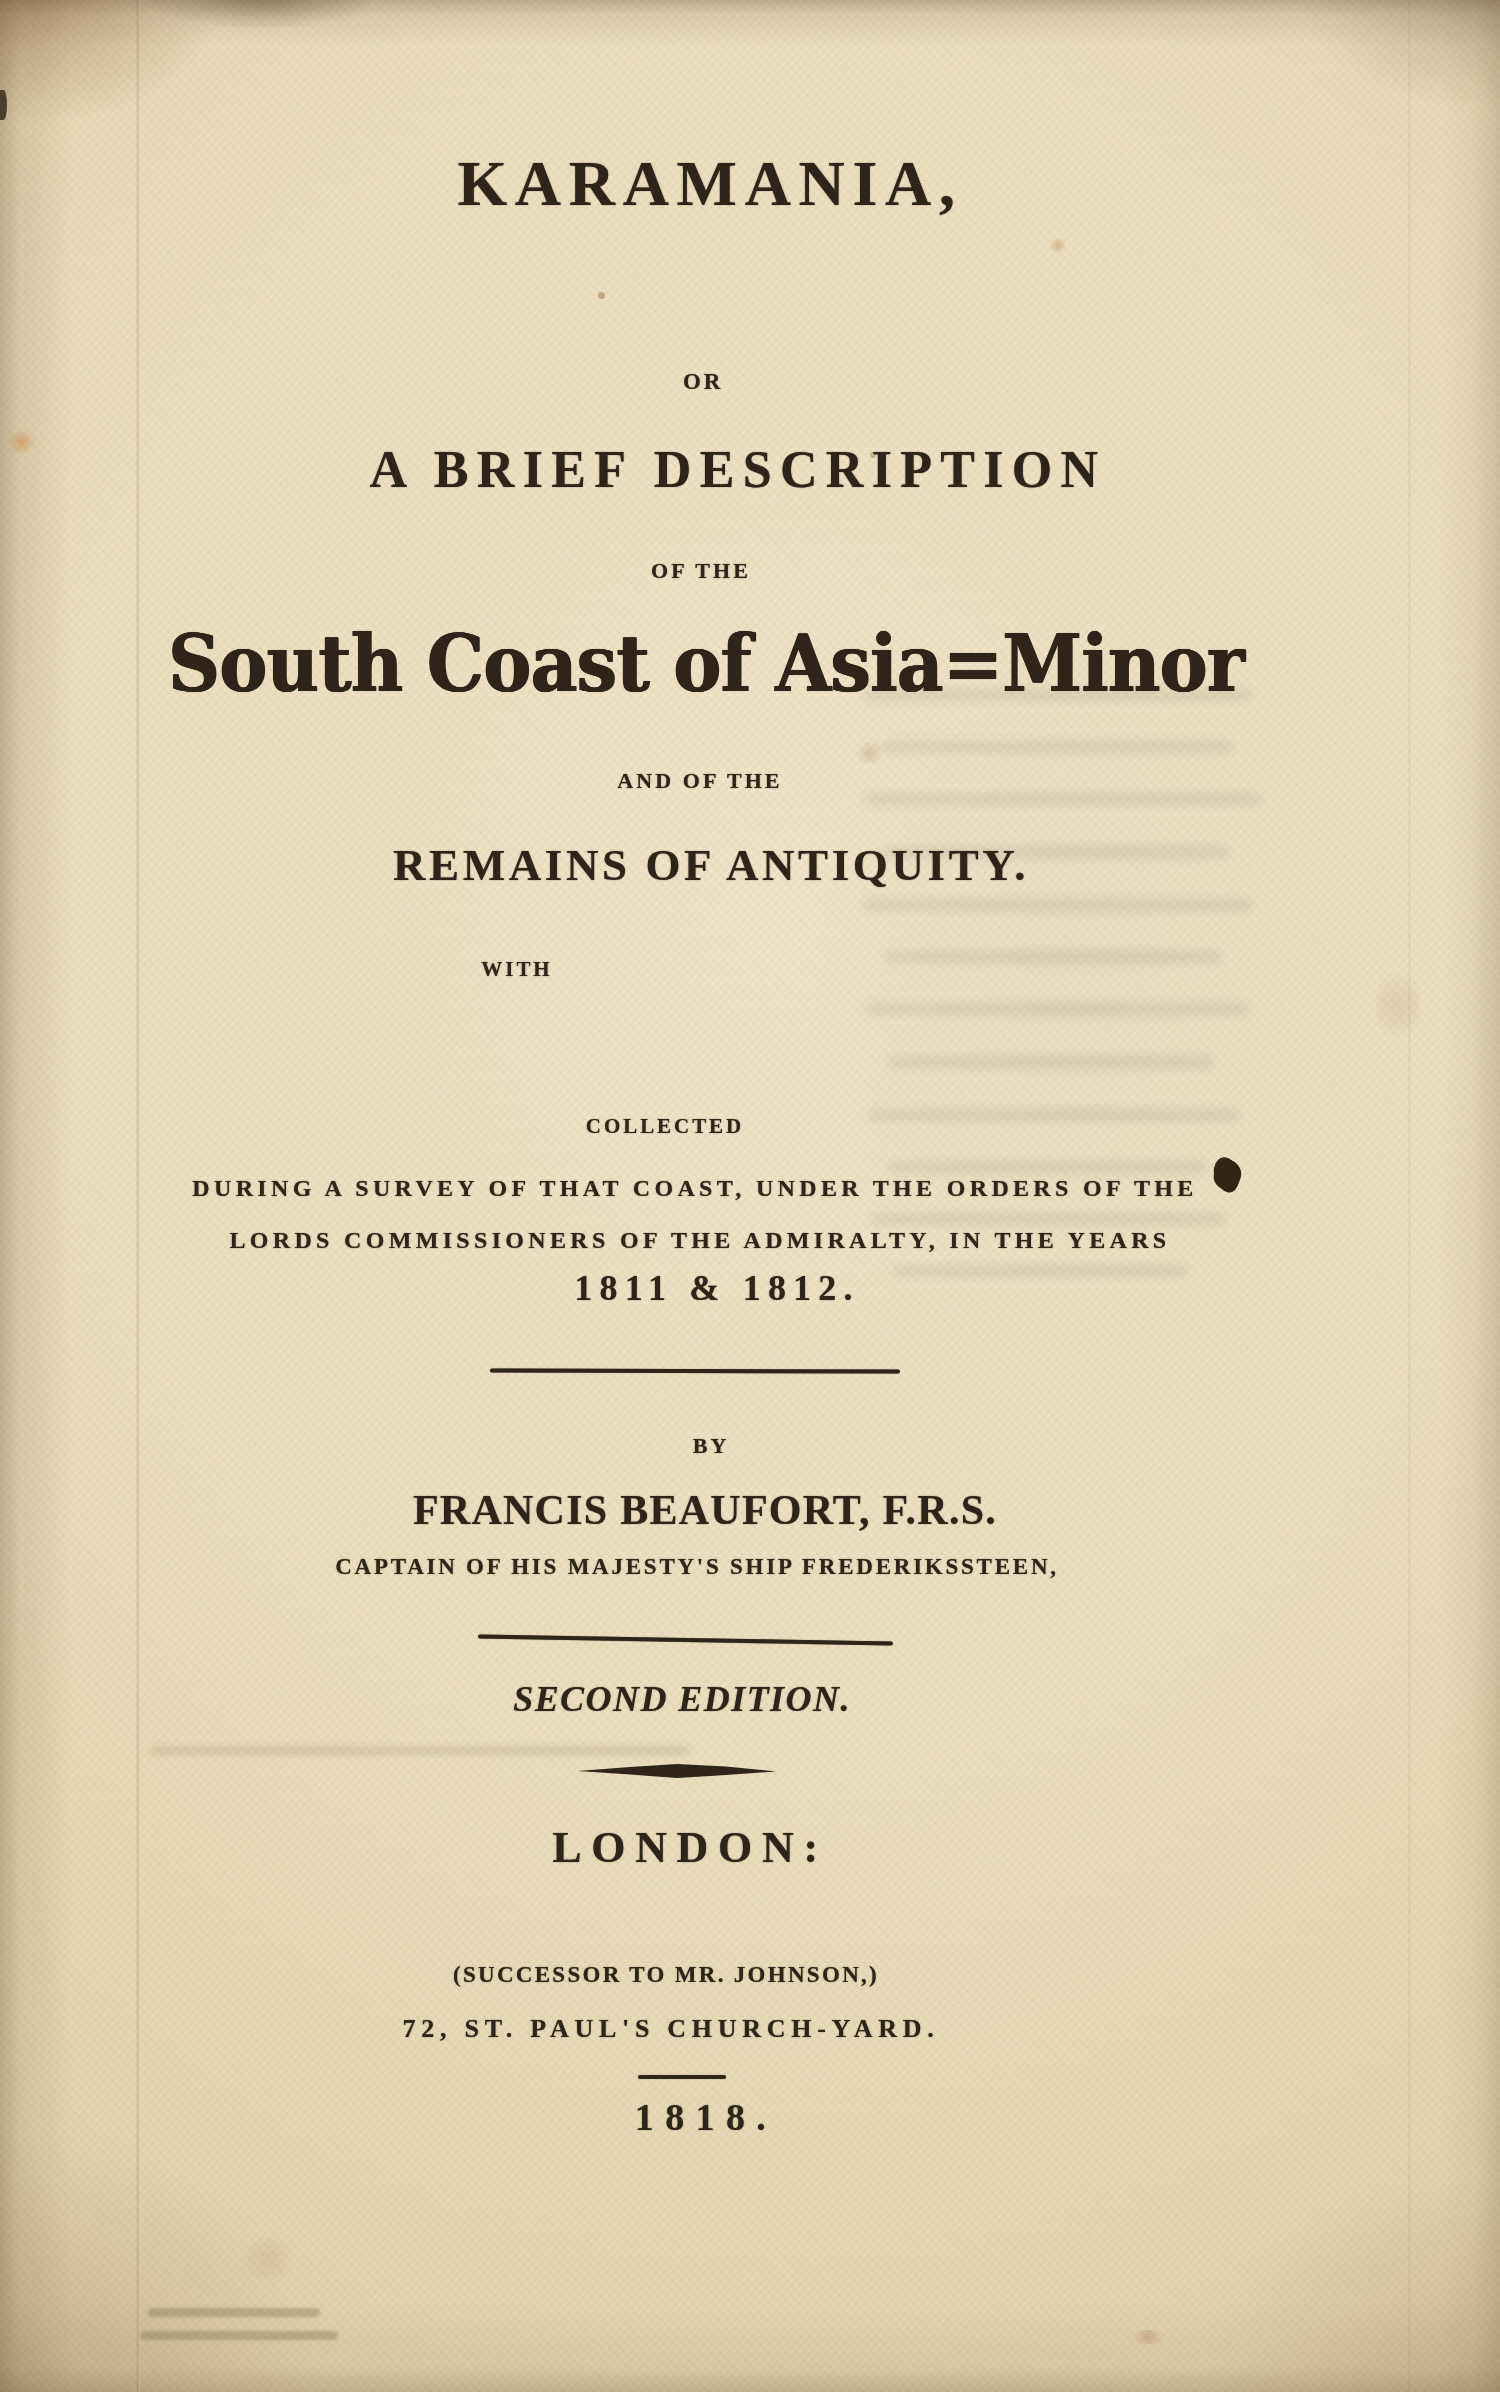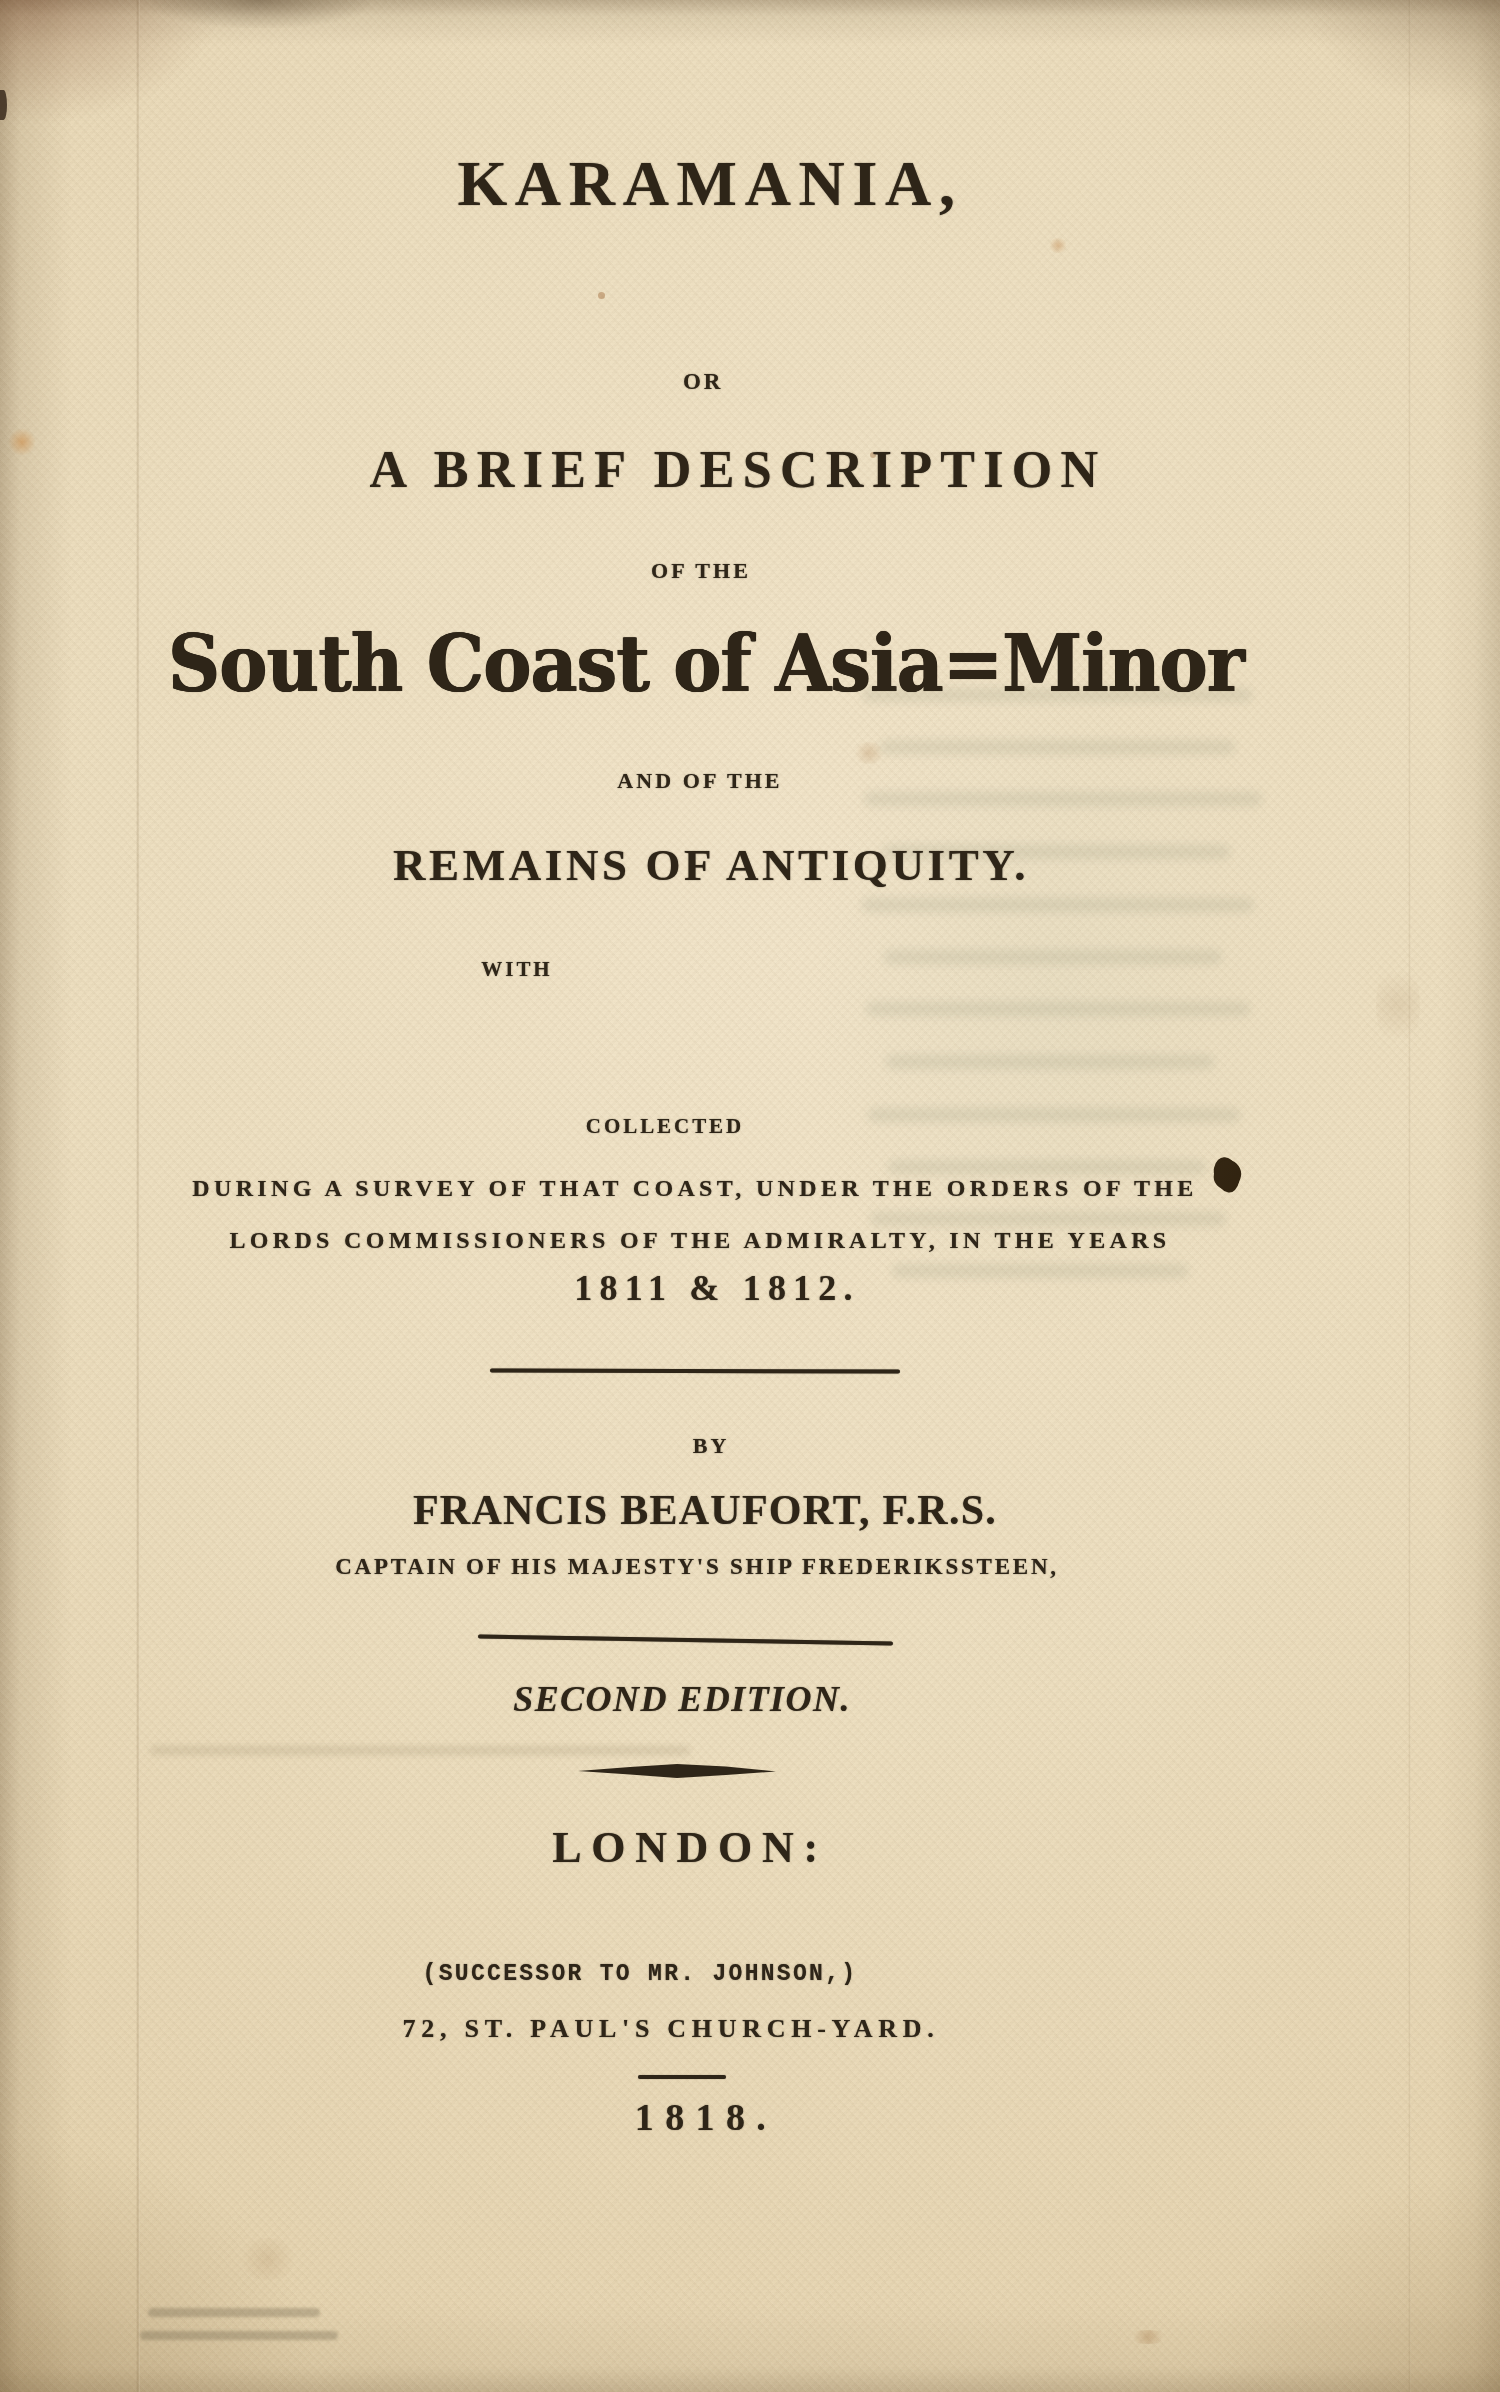--- a/index.html
+++ b/index.html
@@ -139,20 +139,20 @@
 
   <div class="rule" style="left:478px; top:1638px; width:415px; transform:rotate(1deg);"></div>
 
   <div class="line t-edition" style="left:682px; top:1681px;">SECOND EDITION.</div>
 
   <svg class="decor" style="left:578px; top:1763px;" width="198" height="16" viewBox="0 0 198 16">
     <polygon points="0,8 52,4 99,1 148,3.5 198,8.5 148,12 99,15 52,11.5" fill="#2e2518"></polygon>
   </svg>
 
   <div class="line t-city" style="left:690px; top:1826px;">LONDON:</div>
-  <div class="line t-successor" style="left:640px; top:1963px;font-family:Liberation Mono, monospace;">(SUCCESSOR TO MR. JOHNSON,)</div>
+  <div class="line t-successor" style="left:666px; top:1963px;">(SUCCESSOR TO MR. JOHNSON,)</div>
   <div class="line t-address" style="left:671px; top:2016px;">72, ST. PAUL'S CHURCH-YARD.</div>
 
   <div class="rule" style="left:638px; top:2075px; width:88px;"></div>
 
   <div class="line t-year" style="left:706px; top:2098px;">1818.</div>
 
 </div>
 
 </body></html>

